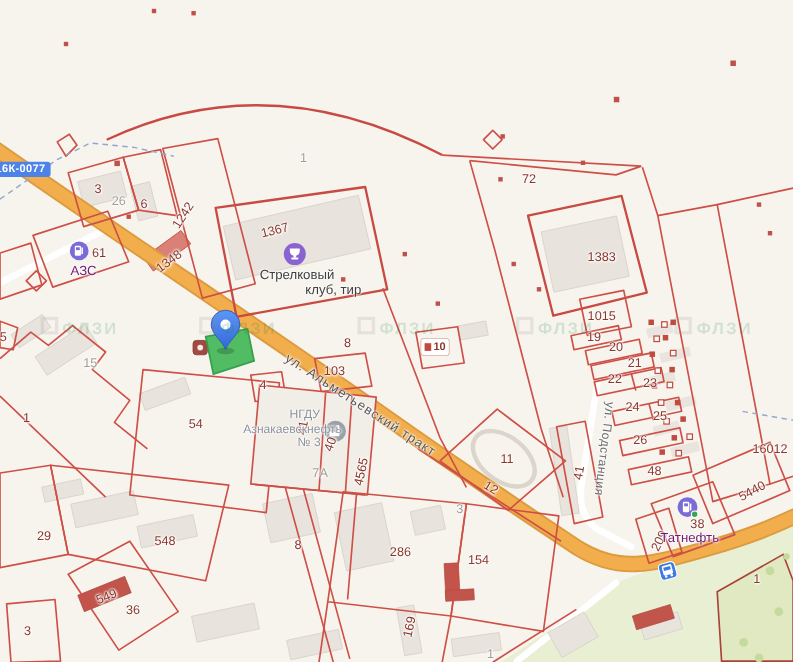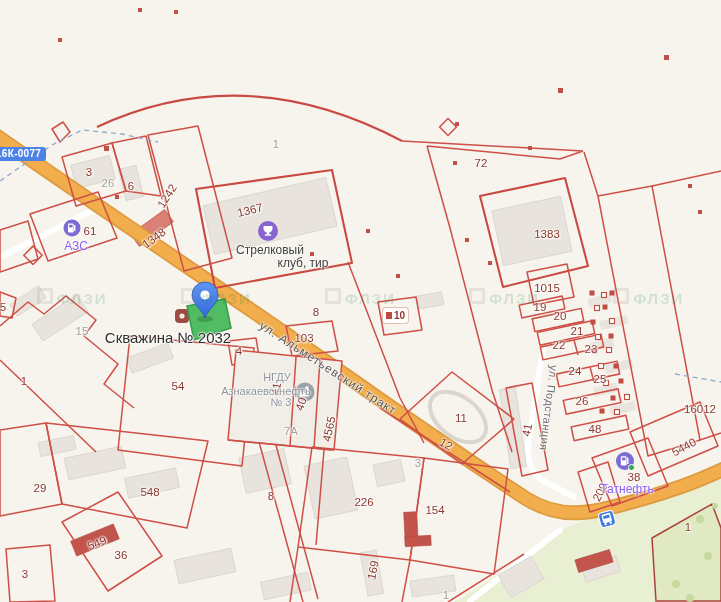--- a/index.html
+++ b/index.html
@@ -25,21 +25,21 @@
   .plabel{position:absolute;font-size:11.5px;color:#8a372c;white-space:nowrap;
     text-shadow:0 0 2px #fff,0 0 2px #fff,0 0 3px #fff,1px 1px 2px #fff;z-index:30;}
   .plabel.gray{color:#a39d94;}
   .street{position:absolute;color:#575757;font-size:12px;letter-spacing:1px;white-space:nowrap;
     transform:translate(-50%,-50%) rotate(33deg);z-index:25;
     text-shadow:0 0 2px #fff,0 0 2px #fff,0 0 3px #fff;}
   .street.vert{transform:translate(-50%,-50%) rotate(97deg);font-size:11px;color:#6b6b6b;letter-spacing:.5px;}
   .poi{position:absolute;white-space:nowrap;transform:translate(-50%,-50%);z-index:32;
     text-shadow:0 0 2px #fff,0 0 2px #fff,0 0 3px #fff;}
   .poi.purple{color:#404040;font-size:12px;}
-  .poi.blue{color:#8b5cf6;font-size:12px;}
+  .poi.blue{color:#701a75;font-size:12px;}
   .poi.grayp{color:#8d939b;font-size:11px;}
   .search-label{position:absolute;transform:translate(-50%,-50%);font-size:15px;color:#2f2f2f;
     white-space:nowrap;z-index:60;
     text-shadow:0 0 2px #fff,0 0 2px #fff,0 0 3px #fff,1px 1px 2px #fff;}
   .badge{position:absolute;left:-9px;top:147px;background:#4d83e6;color:#fff;font-size:10px;
     font-weight:bold;padding:1px 5px 2px 5px;border-radius:3px;z-index:40;letter-spacing:.3px;}
   .chip{position:absolute;left:383px;top:308px;height:15px;background:#fff;border-radius:2.5px;
     display:flex;align-items:center;gap:2px;padding:0 3px;z-index:28;
     box-shadow:0 0 0 .7px rgba(185,95,85,.5);}
   .chip .bicon{display:inline-block;width:6px;height:7px;background:#c0483e;}
@@ -306,21 +306,21 @@
       <div class="plabel" style="left: 178px; top: 386px; transform: translate(-50%, -50%);">54</div>
       <div class="plabel" style="left: 239px; top: 351px; transform: translate(-50%, -50%);">4</div>
       <div class="plabel gray" style="left: 82px; top: 331px; transform: translate(-50%, -50%);">15</div>
       <div class="plabel" style="left: 24px; top: 381px; transform: translate(-50%, -50%);">1</div>
       <div class="plabel" style="left: 40px; top: 488px; transform: translate(-50%, -50%);">29</div>
       <div class="plabel" style="left: 150px; top: 492px; transform: translate(-50%, -50%);">548</div>
       <div class="plabel" style="left: 97px; top: 543px; transform: translate(-50%, -50%) rotate(-22deg);">549</div>
       <div class="plabel" style="left: 121px; top: 555px; transform: translate(-50%, -50%);">36</div>
       <div class="plabel" style="left: 25px; top: 574px; transform: translate(-50%, -50%);">3</div>
       <div class="plabel" style="left: 271px; top: 496px; transform: translate(-50%, -50%);">8</div>
-      <div class="plabel" style="left: 364px; top: 502px; transform: translate(-50%, -50%);">226</div>
+      <div class="plabel" style="left: 364px; top: 502px; transform: translate(-50%, -50%);">286</div>
       <div class="plabel" style="left: 435px; top: 510px; transform: translate(-50%, -50%);">154</div>
       <div class="plabel gray" style="left: 418px; top: 463px; transform: translate(-50%, -50%);">3</div>
       <div class="plabel" style="left: 373px; top: 570px; transform: translate(-50%, -50%) rotate(-78deg);">169</div>
       <div class="plabel" style="left: 446px; top: 444px; transform: translate(-50%, -50%) rotate(31deg);">12</div>
       <div class="plabel" style="left: 461px; top: 418px; transform: translate(-50%, -50%);">11</div>
       <div class="plabel" style="left: 329px; top: 429px; transform: translate(-50%, -50%) rotate(-78deg);">4565</div>
       <div class="plabel" style="left: 301px; top: 404px; transform: translate(-50%, -50%) rotate(-70deg);">40</div>
       <div class="plabel" style="left: 276px; top: 389px; transform: translate(-50%, -50%) rotate(-80deg);">41</div>
       <div class="plabel gray" style="left: 291px; top: 431px; transform: translate(-50%, -50%);">7А</div>
       <div class="plabel gray" style="left: 446px; top: 595px; transform: translate(-50%, -50%);">1</div>
@@ -337,15 +337,14 @@
   <div class="poi grayp" style="left:281px;top:402px;">№ 3</div>
   <div class="poi blue" style="left:627px;top:489px;">Татнефть</div>
 
   <div class="chip">
     <span class="bicon"></span>
     <span class="t">10</span>
   </div>
 
   <div class="badge">16К-0077</div>
 
-  <div class="search-label" style="left:168px;top:337px;">Скважина № 2032</div>
 
 </div>
 
 </body></html>

